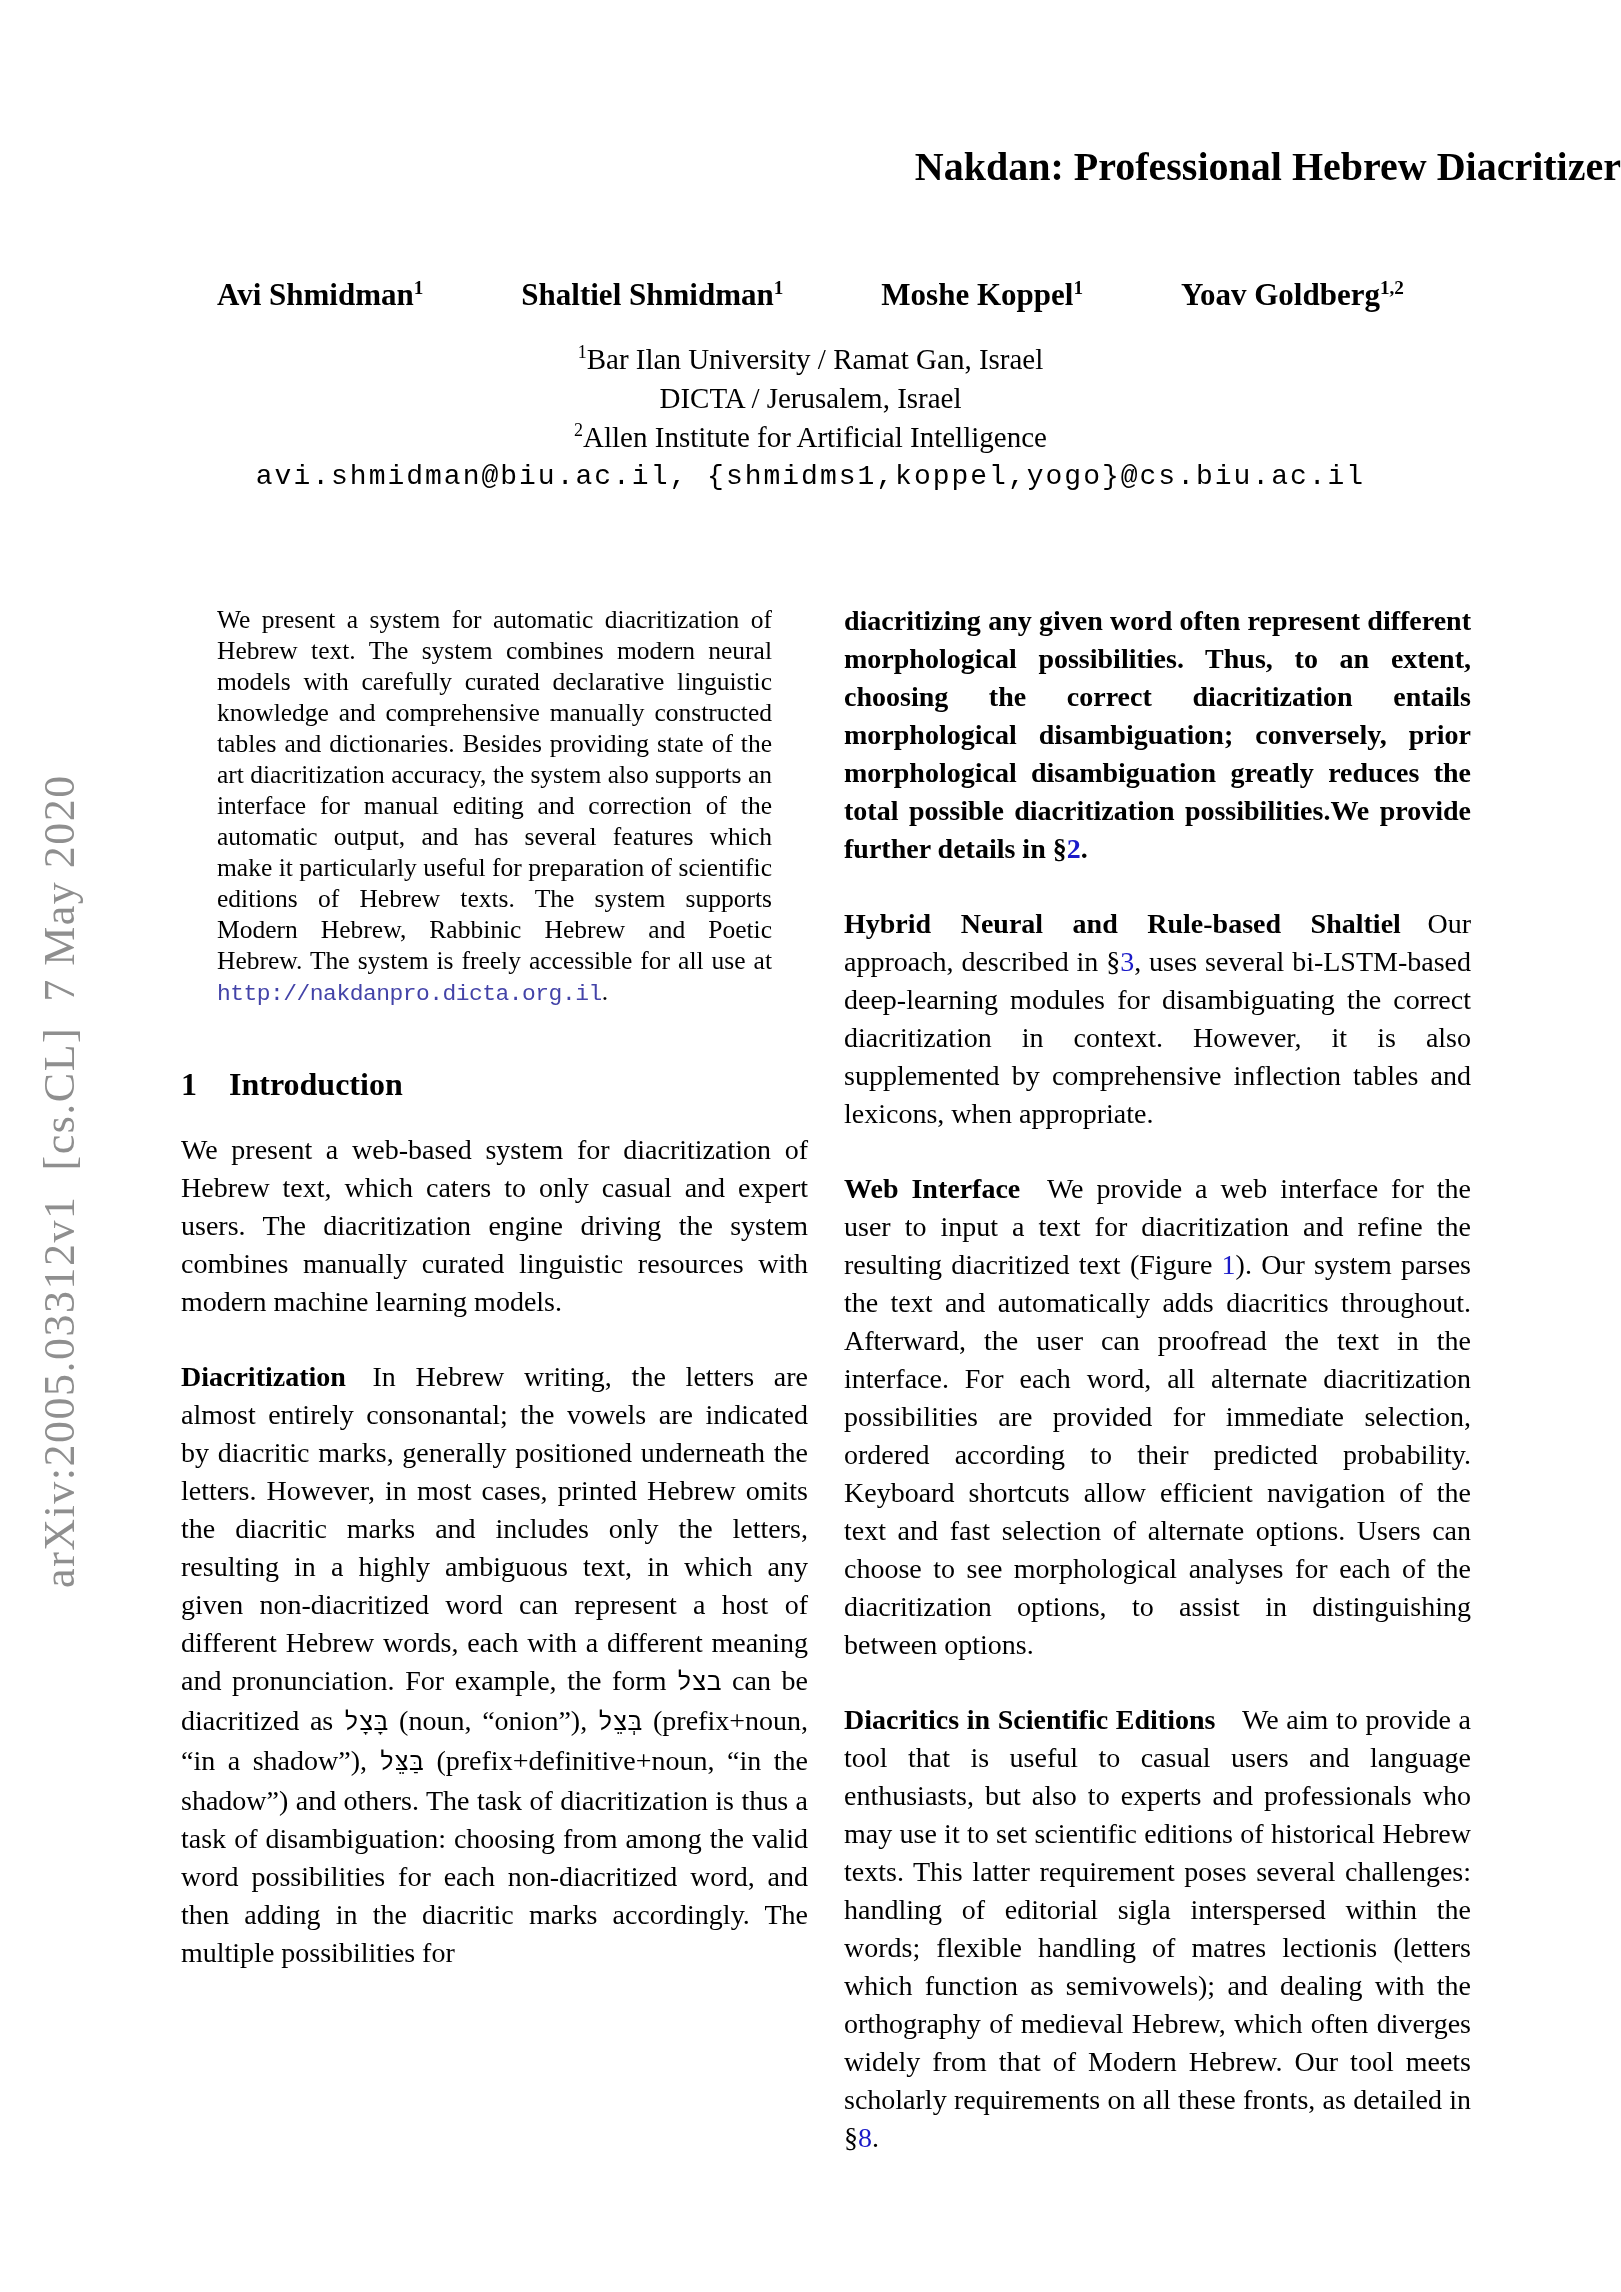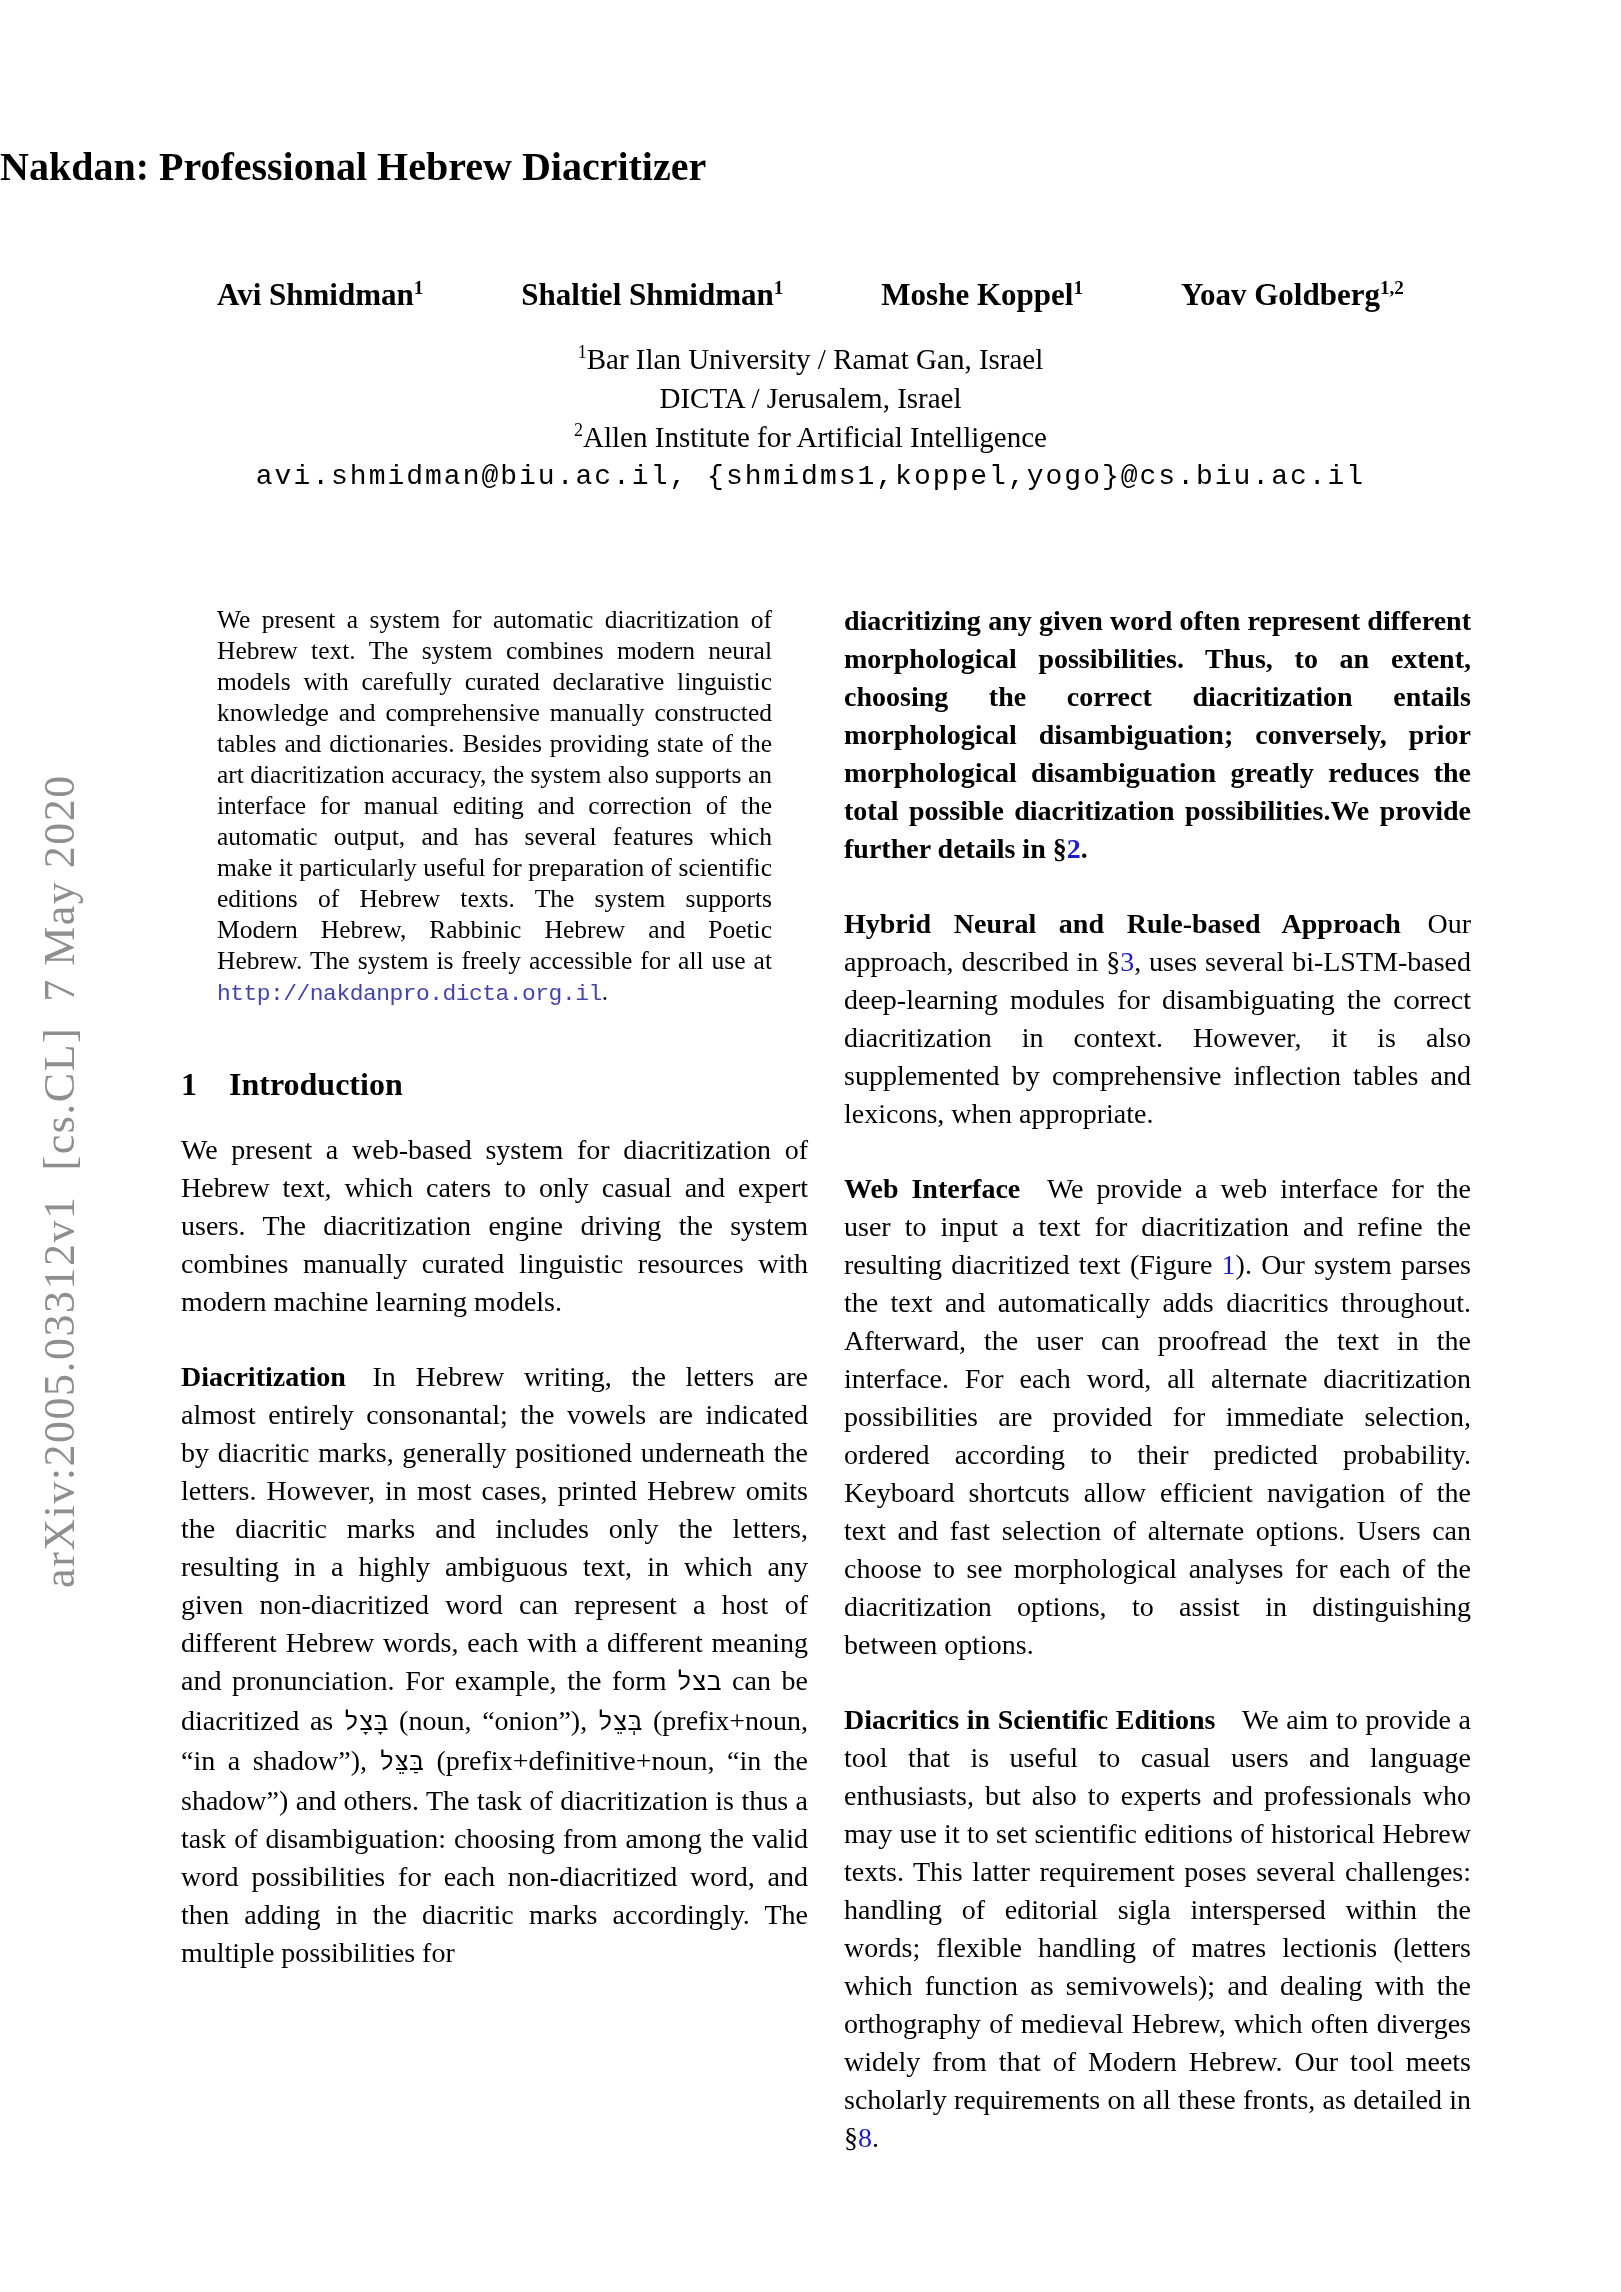--- a/index.html
+++ b/index.html
@@ -19,21 +19,21 @@
     transform: translate(-50%, -50%) rotate(-90deg);
     white-space: pre;
     font-size: 44px;
     letter-spacing: 1.5px;
     color: #8f8f8f;
   }
 
   .title {
     position: absolute;
     top: 143px; left: 0; width: 100%;
-    text-align: left;
+    text-align: right;
     font-size: 40px; font-weight: bold;
     margin: 0;
   }
 
   .authors {
     position: absolute;
     top: 277px; left: 0; width: 100%;
     display: flex; justify-content: center; gap: 98px;
     font-size: 31px; font-weight: bold;
   }
@@ -125,19 +125,19 @@
 
   <div class="col col-left">
     <div class="abstract-body"><span>We present a system for automatic diacritization of Hebrew text. The system combines modern neural models with carefully curated declarative linguistic knowledge and comprehensive manually constructed tables and dictionaries. Besides providing state of the art diacritization accuracy, the system also supports an interface for manual editing and correction of the automatic output, and has several features which make it particularly useful for preparation of scientific editions of Hebrew texts. The system supports Modern Hebrew, Rabbinic Hebrew and Poetic Hebrew. The system is freely accessible for all use at </span><span class="seg-url">http://nakdanpro.dicta.org.il</span><span>.</span></div>
     <h2 class="section-heading"><span class="sec-num">1</span><span>Introduction</span></h2>
     <div class="para first"><span>We present a web-based system for diacritization of Hebrew text, which caters to only casual and expert users. The diacritization engine driving the system combines manually curated linguistic resources with modern machine learning models.</span></div>
     <div class="para"><span class="seg-runin">Diacritization</span><span>In Hebrew writing, the letters are almost entirely consonantal; the vowels are indicated by diacritic marks, generally positioned underneath the letters. However, in most cases, printed Hebrew omits the diacritic marks and includes only the letters, resulting in a highly ambiguous text, in which any given non-diacritized word can represent a host of different Hebrew words, each with a different meaning and pronunciation. For example, the form </span><span class="seg-he" dir="rtl">בצל</span><span> can be diacritized as </span><span class="seg-he" dir="rtl">בָּצָל</span><span> (noun, “onion”), </span><span class="seg-he" dir="rtl">בְּצֵל</span><span> (prefix+noun, “in a shadow”), </span><span class="seg-he" dir="rtl">בַּצֵּל</span><span> (prefix+definitive+noun, “in the shadow”) and others. The task of diacritization is thus a task of disambiguation: choosing from among the valid word possibilities for each non-diacritized word, and then adding in the diacritic marks accordingly. The multiple possibilities for</span></div>
   </div>
 
   <div class="col col-right">
     <div class="para first"><span>diacritizing any given word often represent different morphological possibilities. Thus, to an extent, choosing the correct diacritization entails morphological disambiguation; conversely, prior morphological disambiguation greatly reduces the total possible diacritization possibilities.We provide further details in §</span><span class="seg-ref">2</span><span>.</span></div>
-    <div class="para"><span class="seg-runin">Hybrid Neural and Rule-based Approach</span><span>Our approach, described in §</span><span class="seg-ref">3</span><span>, uses several bi-LSTM-based deep-learning modules for disambiguating the correct diacritization in context. However, it is also supplemented by comprehensive inflection tables and lexicons, when appropriate.</span></div>
+    <div class="para"><span class="seg-runin">Hybrid Neural and Rule-based Shaltiel</span><span>Our approach, described in §</span><span class="seg-ref">3</span><span>, uses several bi-LSTM-based deep-learning modules for disambiguating the correct diacritization in context. However, it is also supplemented by comprehensive inflection tables and lexicons, when appropriate.</span></div>
     <div class="para"><span class="seg-runin">Web Interface</span><span>We provide a web interface for the user to input a text for diacritization and refine the resulting diacritized text (Figure </span><span class="seg-ref">1</span><span>). Our system parses the text and automatically adds diacritics throughout. Afterward, the user can proofread the text in the interface. For each word, all alternate diacritization possibilities are provided for immediate selection, ordered according to their predicted probability. Keyboard shortcuts allow efficient navigation of the text and fast selection of alternate options. Users can choose to see morphological analyses for each of the diacritization options, to assist in distinguishing between options.</span></div>
     <div class="para"><span class="seg-runin">Diacritics in Scientific Editions</span><span>We aim to provide a tool that is useful to casual users and language enthusiasts, but also to experts and professionals who may use it to set scientific editions of historical Hebrew texts. This latter requirement poses several challenges: handling of editorial sigla interspersed within the words; flexible handling of matres lectionis (letters which function as semivowels); and dealing with the orthography of medieval Hebrew, which often diverges widely from that of Modern Hebrew. Our tool meets scholarly requirements on all these fronts, as detailed in §</span><span class="seg-ref">8</span><span>.</span></div>
   </div>
 
 </div>
 
 
 </body></html>

